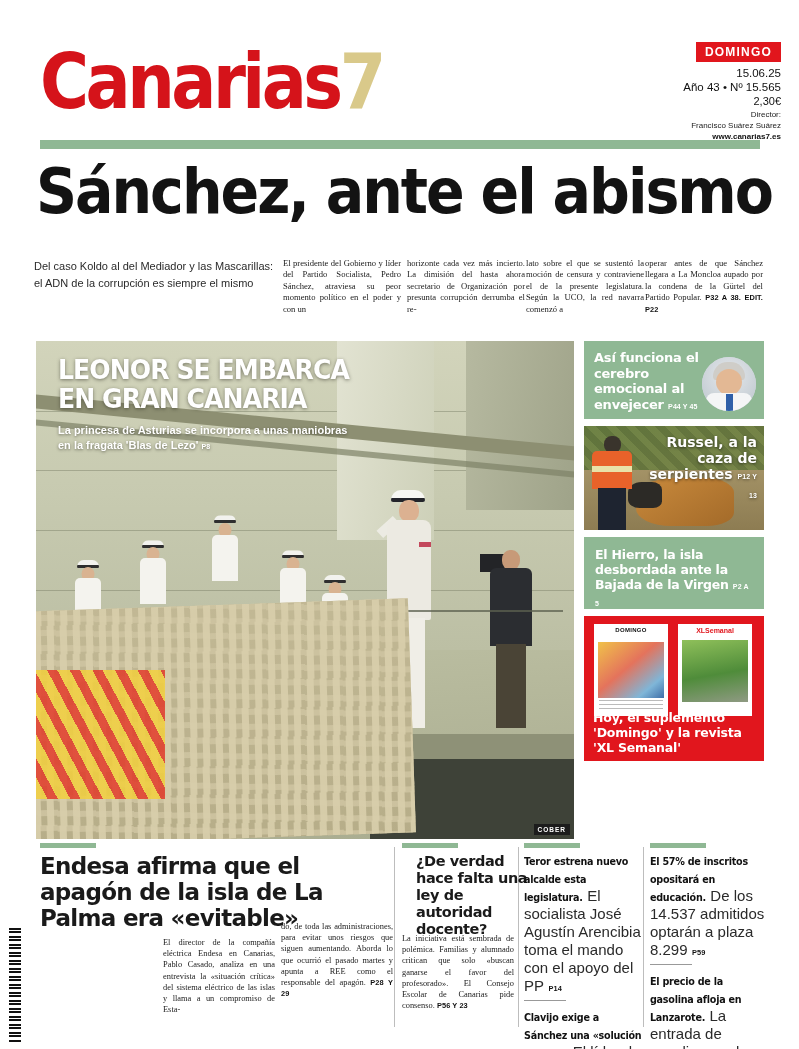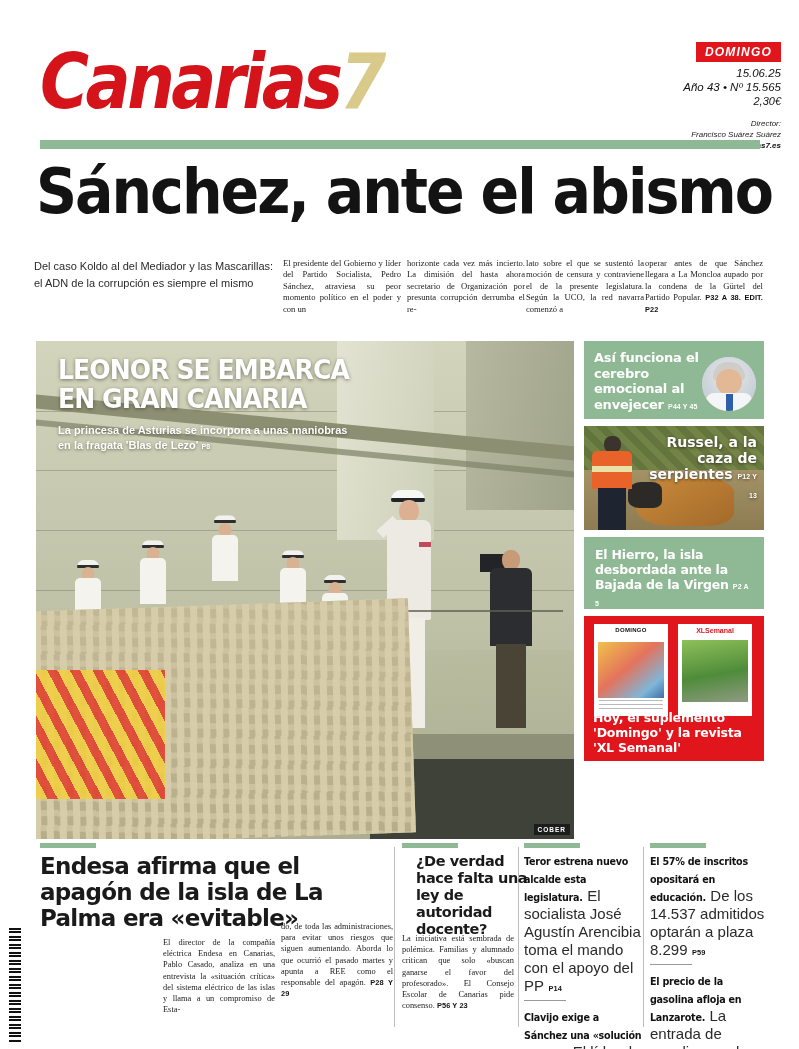--- a/index.html
+++ b/index.html
@@ -5,21 +5,21 @@
   * { box-sizing: border-box; margin: 0; padding: 0; }
   html, body {
     width: 799px; height: 1049px;
     background: #ffffff;
     font-family: "Liberation Sans", sans-serif;
     overflow: hidden;
   }
   .page { position: relative; width: 799px; height: 1049px; background:#fff; }
 
   
-  .masthead { position:absolute; left:0; top:0; width:799px; height:140px;font-style:italic; }
+  .masthead { position:absolute; left:0; top:0; width:799px; height:140px; }
   .logo {
     position:absolute; left:40px; top:44px;
     font-family:"DejaVu Sans", sans-serif;
     font-weight:bold; font-size:76px; line-height:76px;
     letter-spacing:-4px;
     color:#d5131a;
     transform: scaleX(0.88);
     transform-origin: left top;
     white-space:nowrap;
   }
@@ -27,21 +27,21 @@
 
   .mast-right { position:absolute; right:18px; top:42px; width:180px; text-align:right; }
   .domingo-badge {
     display:inline-block; background:#e1161d; color:#fff;
     font-weight:bold; font-size:12px; letter-spacing:1.2px;
     padding:3px 9px 3px 9px;
   }
   .mast-date { font-size:11.5px; color:#111; margin-top:4px; line-height:14px; }
   .mast-year { font-size:11.5px; color:#111; line-height:14px; }
   .mast-price { font-size:11px; color:#111; line-height:15px; }
-  .mast-dir-label { font-size:8px; color:#222; margin-top:9px; line-height:11px; }
+  .mast-dir-label { font-size:8px; color:#222; line-height:11px; }
   .mast-dir-name { font-size:8px; color:#222; line-height:11px; }
   .mast-web { font-size:8px; color:#111; font-weight:bold; line-height:11px; }
 
   .green-rule { position:absolute; left:40px; top:140px; width:720px; height:9px; background:#8fb894; }
 
   
   .main-head {
     position:absolute; left:36px; top:160px; width:730px;
     font-family:"DejaVu Sans", sans-serif;
     font-weight:bold; font-size:62px; line-height:64px;

